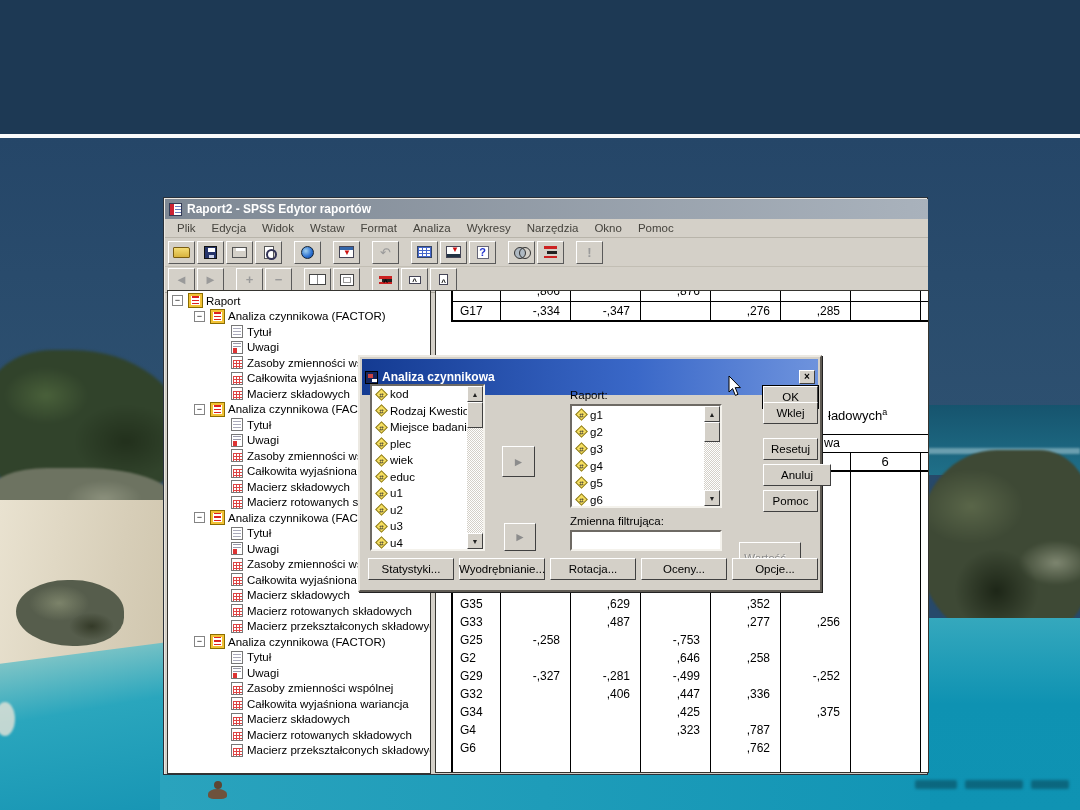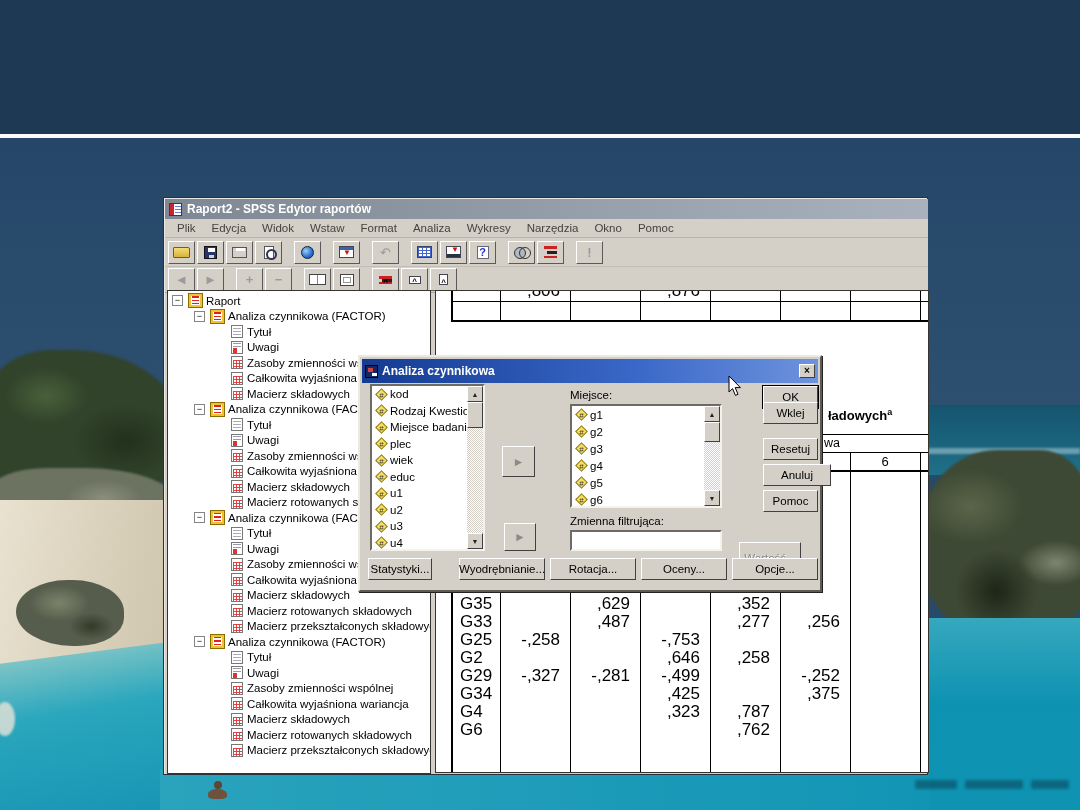--- a/index.html
+++ b/index.html
@@ -124,30 +124,30 @@
   .ti-chart{width:12px;background:#fff;border:1px solid #777;
      background-image:linear-gradient(#d33,#d33),linear-gradient(#d33,#d33),linear-gradient(#d33,#d33);
      background-size:2px 5px,2px 8px,2px 3px;background-position:2px 6px,5px 3px,8px 8px;background-repeat:no-repeat}
 
   
   #content{left:271px;top:92px;width:494px;height:483px;background:#fff;border:1px solid #35342f;overflow:hidden}
   .vl{position:absolute;width:1px;background:#000}
   .vl2{width:2px}
   .hl{position:absolute;height:1px;background:#000}
   .hl2{height:2px}
-  .trowt{position:absolute;display:flex;font-size:17px}
+  .trowt{position:absolute;display:flex;font-size:12px}
   .cell{width:70px;text-align:right;padding-right:10px}
   .cl{width:49px;text-align:left;padding:0 0 0 9px}
   .cap{position:absolute;font-size:12.5px;white-space:nowrap}
   sup{font-size:9px}
 
   
   #dlg{left:358px;top:355px;width:464px;height:237px;background:#d4d0c8;z-index:10;
        border:2px solid;border-color:#ece9e2 #5f5b54 #5f5b54 #ece9e2;box-shadow:1px 1px 0 #222}
-  #dtbar{left:2px;top:2px;width:456px;height:24px;display:flex;align-items:center;gap:4px;padding:8px 3px;
+  #dtbar{left:2px;top:2px;width:456px;height:36px;display:flex;align-items:center;gap:4px;padding:8px 3px;
        background:linear-gradient(90deg,#143b92,#3a68c8 60%,#6e93dd)}
   #dtbar .ttl{color:#fff;font-weight:bold;font-size:12px}
   .dico{width:13px;height:13px;background:#16275e;border:1px solid #000;
      background-image:linear-gradient(#c44,#c44),linear-gradient(#fff,#fff);
      background-size:5px 4px,5px 3px;background-position:2px 2px,6px 7px;background-repeat:no-repeat}
   #dclose{margin-left:auto;width:16px;height:14px;font-size:10px;font-weight:bold;line-height:1}
   .lst{position:absolute;background:#fff;border:2px solid;border-color:#6e6a64 #f4f2ec #f4f2ec #6e6a64;overflow:hidden}
   .li{display:flex;align-items:center;font-size:11.5px;padding-left:3px;white-space:nowrap}
   .dia{width:9px;height:9px;flex:none;margin:0 4px 0 2px;background:#f7df5e;border:1px solid #8a7a20;
        transform:rotate(45deg);position:relative}
@@ -439,24 +439,33 @@
         <div class="trowt" style="left:0;top:-9px;height:18px;line-height:18px;width:479px">
           <span class="cl"></span>
           <span class="cell">,806</span>
           <span class="cell"></span>
           <span class="cell">,876</span>
           <span class="cell"></span>
           <span class="cell"></span>
           <span class="cell"></span>
         </div>
         <div class="hl" style="left:0;top:10px;width:479px"></div>
+        <div class="trowt" style="left:0;top:11px;height:18px;line-height:18px;width:479px">
+          <span class="cl">G17</span>
+          <span class="cell">-,334</span>
+          <span class="cell">-,347</span>
+          <span class="cell"></span>
+          <span class="cell">,276</span>
+          <span class="cell">,285</span>
+          <span class="cell"></span>
+        </div>
         <div class="hl hl2" style="left:0;top:29px;width:479px"></div>
       </div>
 
-      <div class="cap" style="left:392px;top:116px;font-weight:bold;font-size:13px"><span>ładowych</span><sup>a</sup></div>
+      <div class="cap" style="left:392px;top:116px;font-weight:normal;font-size:13px"><span>ładowych</span><sup>a</sup></div>
       <div class="hl" style="left:15px;top:143px;width:479px"></div>
       <div class="cap" style="left:388px;top:145px;font-size:12.5px">wa</div>
       <div class="hl" style="left:15px;top:161px;width:479px"></div>
       <div class="abs" style="left:414px;top:162px;width:70px;height:17px;line-height:17px;text-align:center;font-size:13px">6</div>
       <div class="hl hl2" style="left:15px;top:179px;width:479px"></div>
       <div class="vl vl2" style="left:15px;top:143px;height:340px"></div>
       <div class="vl" style="left:64px;top:181px;height:302px"></div>
       <div class="vl" style="left:134px;top:181px;height:302px"></div>
       <div class="vl" style="left:204px;top:181px;height:302px"></div>
       <div class="vl" style="left:274px;top:181px;height:302px"></div>
@@ -504,20 +513,29 @@
         <div class="trowt" style="position:relative;height:18px;line-height:18px">
             <span class="cl">G29</span>
             <span class="cell">-,327</span>
             <span class="cell">-,281</span>
             <span class="cell">-,499</span>
             <span class="cell"></span>
             <span class="cell">-,252</span>
             <span class="cell"></span>
           </div>
         <div class="trowt" style="position:relative;height:18px;line-height:18px">
+            <span class="cl">G32</span>
+            <span class="cell"></span>
+            <span class="cell">,406</span>
+            <span class="cell">,447</span>
+            <span class="cell">,336</span>
+            <span class="cell"></span>
+            <span class="cell"></span>
+          </div>
+        <div class="trowt" style="position:relative;height:18px;line-height:18px">
             <span class="cl">G34</span>
             <span class="cell"></span>
             <span class="cell"></span>
             <span class="cell">,425</span>
             <span class="cell"></span>
             <span class="cell">,375</span>
             <span class="cell"></span>
           </div>
         <div class="trowt" style="position:relative;height:18px;line-height:18px">
             <span class="cl">G4</span>
@@ -602,21 +620,21 @@
       </div>
     </div>
 
     <span class="btn arrbtn" style="left:142px;top:89px;width:33px;height:31px">
         <span>►</span>
       </span>
     <span class="btn arrbtn" style="left:144px;top:166px;width:32px;height:28px">
         <span>►</span>
       </span>
 
-    <div class="lab" style="left:210px;top:32px">Miejsce:</div>
+    <div class="lab" style="left:210px;top:32px">Raport:</div>
     <div class="lst" style="left:210px;top:47px;width:152px;height:104px">
       <div class="li" style="height:17px">
           <span class="dia"></span>
           <span>g1</span>
         </div>
       <div class="li" style="height:17px">
           <span class="dia"></span>
           <span>g2</span>
         </div>
       <div class="li" style="height:17px">
@@ -661,21 +679,21 @@
     <span class="btn abs" style="left:403px;top:81px;width:55px;height:22px">
         <span>Resetuj</span>
       </span>
     <span class="btn abs" style="left:403px;top:107px;width:68px;height:22px">
         <span>Anuluj</span>
       </span>
     <span class="btn abs" style="left:403px;top:133px;width:55px;height:22px">
         <span>Pomoc</span>
       </span>
 
-    <span class="btn abs" style="left:8px;top:201px;width:64px;height:22px">
+    <span class="btn abs" style="left:8px;top:201px;width:86px;height:22px">
         <span>Statystyki...</span>
       </span>
     <span class="btn abs" style="left:99px;top:201px;width:86px;height:22px">
         <span>Wyodrębnianie...</span>
       </span>
     <span class="btn abs" style="left:190px;top:201px;width:86px;height:22px">
         <span>Rotacja...</span>
       </span>
     <span class="btn abs" style="left:281px;top:201px;width:86px;height:22px">
         <span>Oceny...</span>

